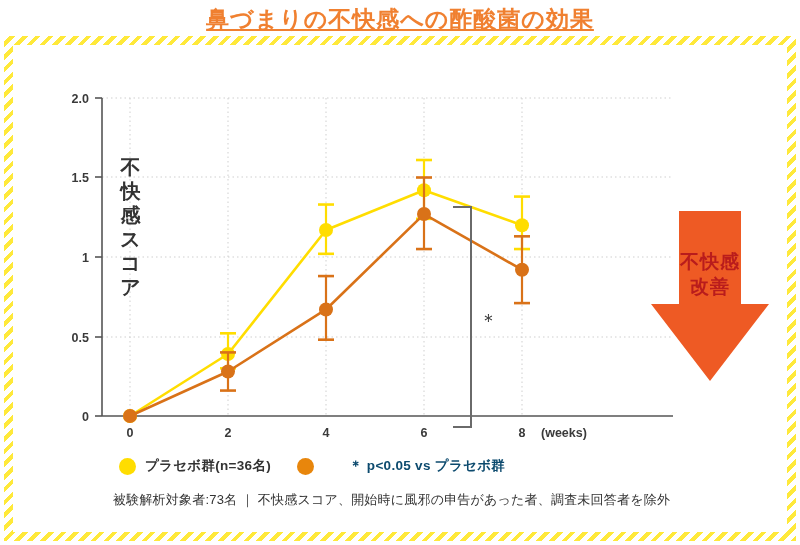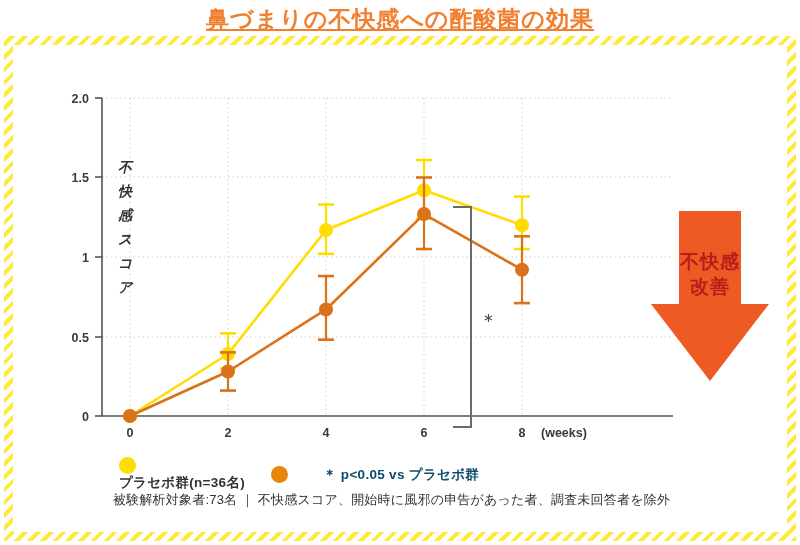--- a/index.html
+++ b/index.html
@@ -47,26 +47,26 @@
     top: 0; left: 0;
     width: 774px; height: 487px;
   }
   #plot-svg { position: absolute; top: 0; left: 0; }
 
   
   #y-axis-title {
     position: absolute;
     left: 105px; top: 110px;
     width: 26px;
-    font-size: 14px;
+    font-size: 20px;
     font-weight: bold;
     color: #333333;
     line-height: 24px;
+    text-align: center;
     letter-spacing: 1px;
-    font-style: italic;
   }
 
   
   #improvement-arrow {
     position: absolute;
     left: 638px; top: 166px;
     width: 118px; height: 170px;
   }
   #improvement-arrow svg { position: absolute; top: 0; left: 0; }
   #arrow-label {
@@ -82,21 +82,21 @@
 
   
   #legend {
     position: absolute;
     left: 106px; top: 412px;
     display: flex;
     align-items: center;
     font-size: 13.5px;
     color: #333333;
   }
-  .legend-item { display: flex; align-items: flex-start; margin-right: 26px; flex-direction: column; }
+  .legend-item { display: flex; align-items: flex-end; margin-right: 26px; }
   .legend-dot { width: 17px; height: 17px; border-radius: 50%; margin-right: 9px; }
   .legend-label { font-weight: bold; letter-spacing: .3px; }
   #legend-note { font-weight: bold; letter-spacing: .3px; color: #0c4a6e; }
 
   
   #footnote {
     position: absolute;
     left: 100px; top: 446px;
     font-size: 13px;
     color: #333333;

